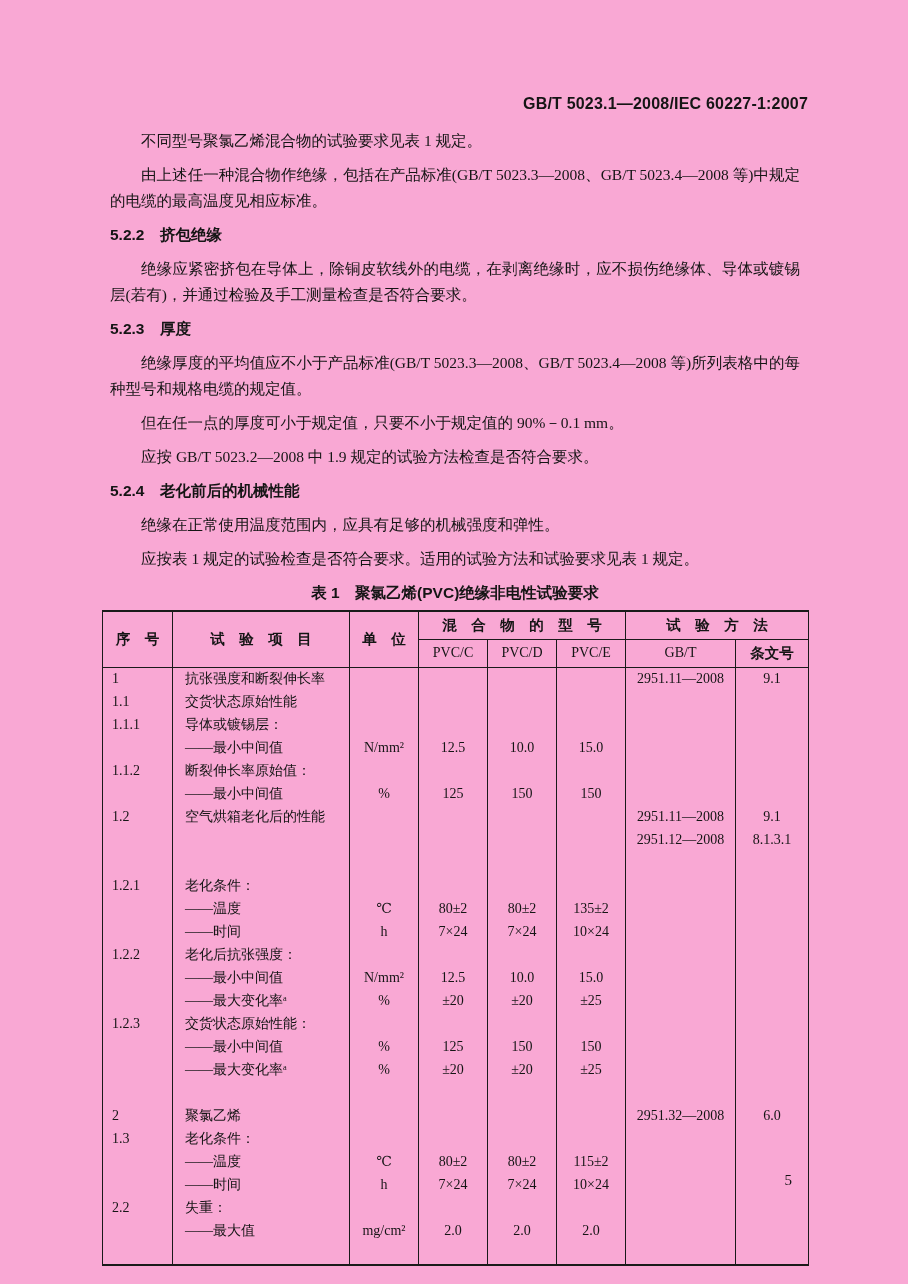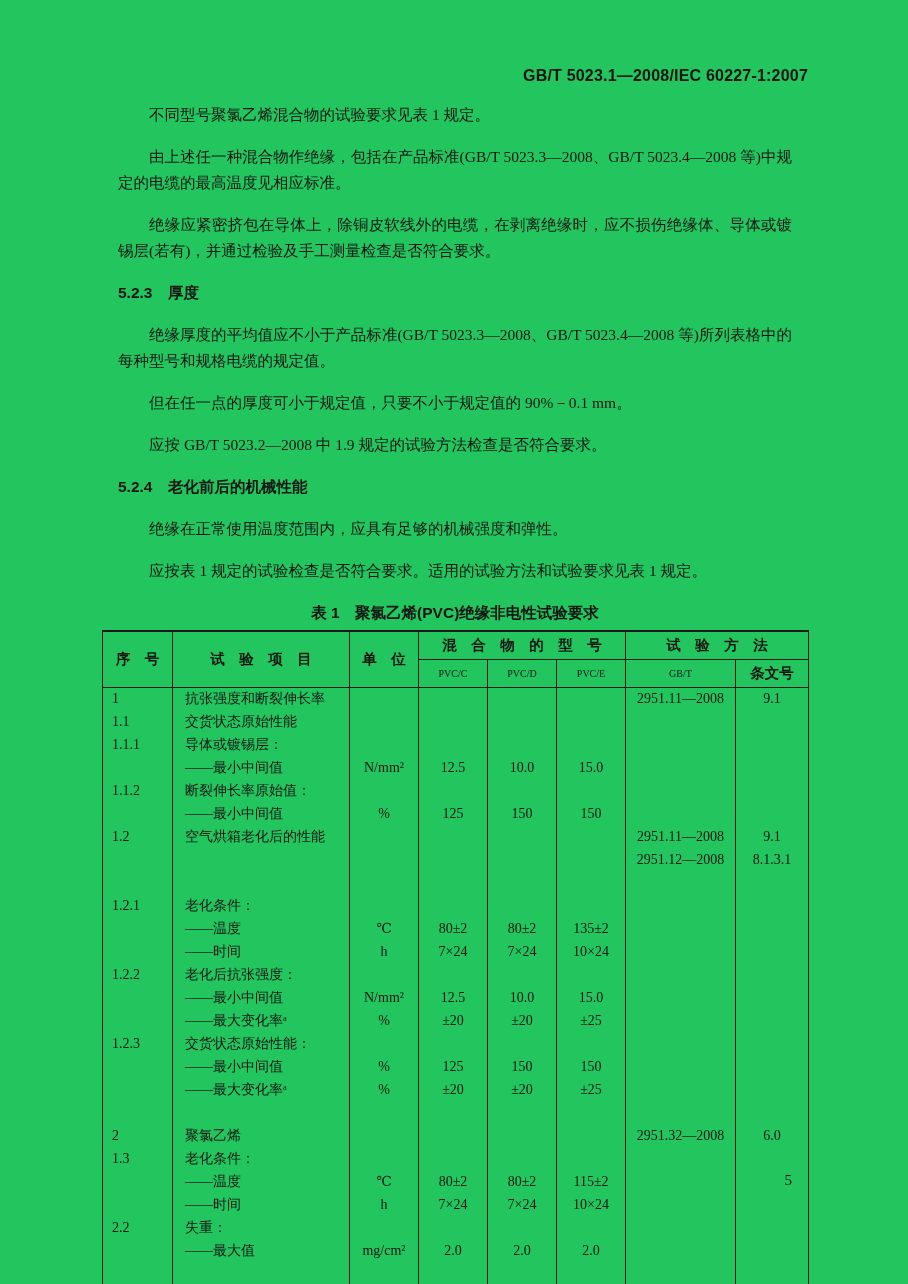--- a/index.html
+++ b/index.html
@@ -5,35 +5,35 @@
   html, body { margin: 0; padding: 0; }
   body {
     width: 908px; height: 1284px;
     background: #e8e8e8;
     font-family: "Liberation Serif", "DejaVu Serif", serif;
     color: #151515;
   }
   .page {
     position: relative;
     width: 908px; height: 1284px;
-    background: #22c55e;
+    background: #f9a8d4;
     box-sizing: border-box;
-    padding: 66px 100px 0 102px;
+    padding: 94px 100px 0 102px;
     overflow: hidden;
   }
   .doc-header {
     text-align: right;
     font-family: "Liberation Sans", "DejaVu Sans", sans-serif;
     font-weight: bold;
     font-size: 16px;
     line-height: 20px;
     letter-spacing: 0.2px;
   }
   .doc-body { margin-top: 14px; }
-  .doc-body p { margin: 16px; }
+  .doc-body p { margin: 8px; }
   .para {
     font-size: 15.5px;
     line-height: 26px;
     text-indent: 2em;
     text-align: justify;
   }
   .heading {
     font-family: "Liberation Sans", "DejaVu Sans", sans-serif;
     font-weight: bold;
     font-size: 15.5px;
@@ -66,21 +66,21 @@
     overflow: hidden;
     white-space: nowrap;
   }
   table.req thead th {
     border-bottom: 1.5px solid #1a1a1a;
     font-weight: bold;
     height: 28px;
     font-size: 14.5px;
     margin-left: 16px;
   }
-  table.req thead th.latin { font-weight: normal; font-size: 10px; }
+  table.req thead th.latin { font-weight: normal; font-size: 14px; }
   table.req tbody tr { height: 23px; }
   table.req tbody td { border-top: none; border-bottom: none; text-align: center; }
   table.req tbody td.col-no   { text-align: left; padding-left: 9px; }
   table.req tbody td.col-item { text-align: left; padding-left: 12px; }
   .page-number {
     position: absolute;
     top: 1172px;
     right: 116px;
     font-size: 15px;
   }
@@ -88,20 +88,21 @@
 </head>
 <body>
 
 <div class="page">
 
   <div class="doc-header">GB/T 5023.1—2008/IEC 60227-1:2007</div>
 
   <div class="doc-body" id="content-blocks">
       <p class="para">不同型号聚氯乙烯混合物的试验要求见表 1 规定。</p>
       <p class="para">由上述任一种混合物作绝缘，包括在产品标准(GB/T 5023.3—2008、GB/T 5023.4—2008 等)中规定的电缆的最高温度见相应标准。</p>
+      <p class="heading">5.2.2　挤包绝缘</p>
       <p class="para">绝缘应紧密挤包在导体上，除铜皮软线外的电缆，在剥离绝缘时，应不损伤绝缘体、导体或镀锡层(若有)，并通过检验及手工测量检查是否符合要求。</p>
       <p class="heading">5.2.3　厚度</p>
       <p class="para">绝缘厚度的平均值应不小于产品标准(GB/T 5023.3—2008、GB/T 5023.4—2008 等)所列表格中的每种型号和规格电缆的规定值。</p>
       <p class="para">但在任一点的厚度可小于规定值，只要不小于规定值的 90%－0.1 mm。</p>
       <p class="para">应按 GB/T 5023.2—2008 中 1.9 规定的试验方法检查是否符合要求。</p>
       <p class="heading">5.2.4　老化前后的机械性能</p>
       <p class="para">绝缘在正常使用温度范围内，应具有足够的机械强度和弹性。</p>
       <p class="para">应按表 1 规定的试验检查是否符合要求。适用的试验方法和试验要求见表 1 规定。</p>
     </div>
 

